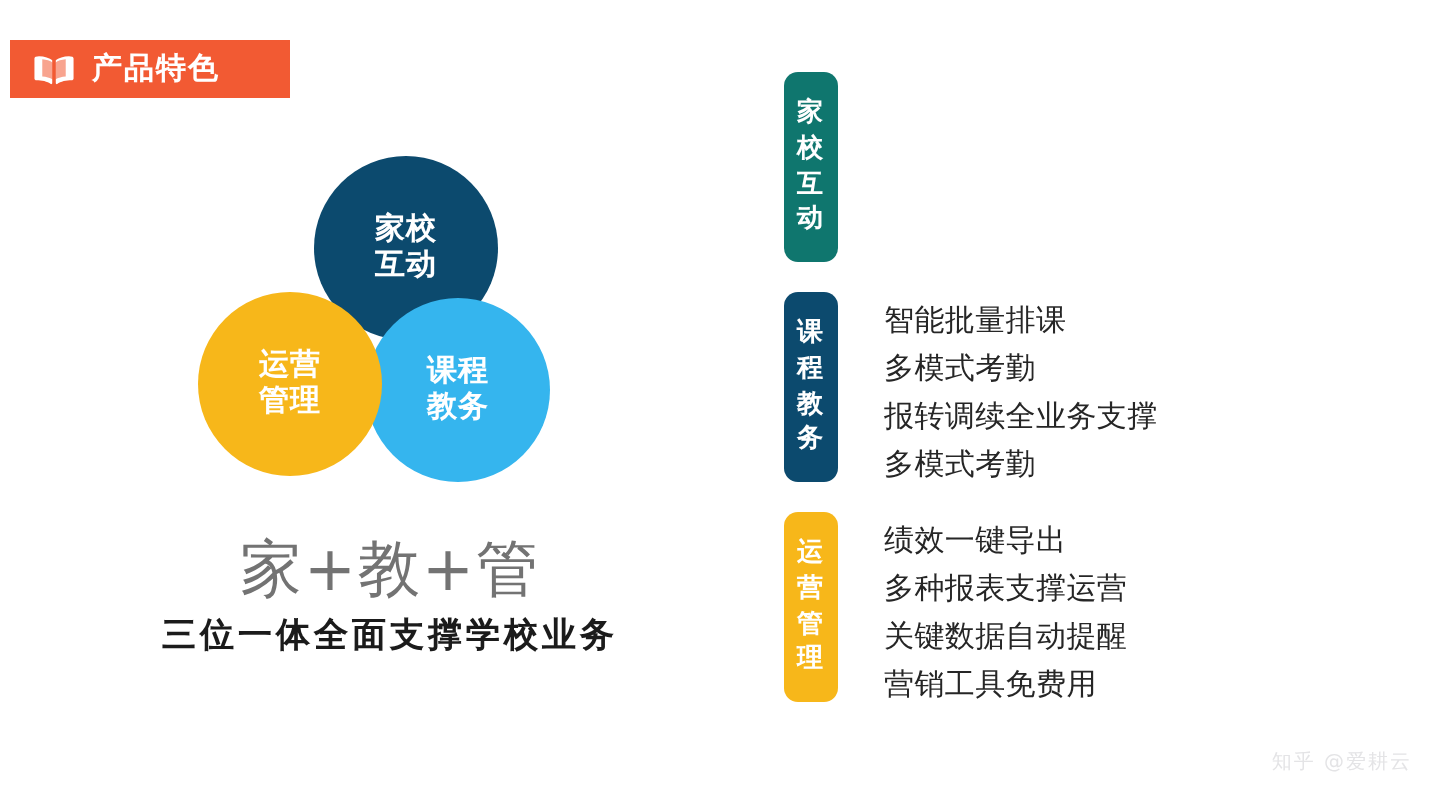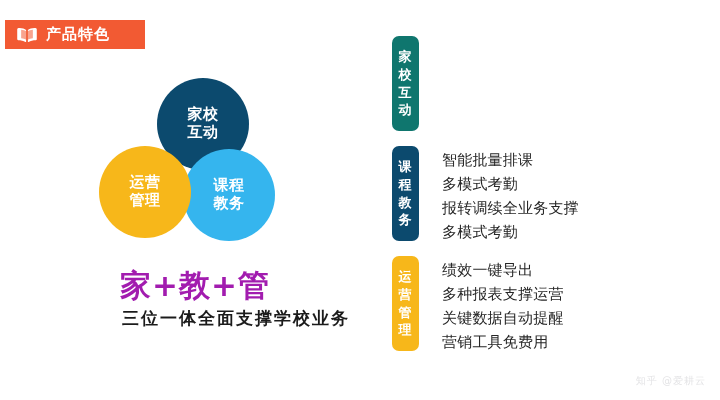--- a/index.html
+++ b/index.html
@@ -98,37 +98,36 @@
   }
 
   
   #venn-title {
     position: absolute;
     left: 0px;
     top: 268px;
     width: 390px;
     text-align: center;
     font-size: 31px;
-    font-weight: bold;
-    color: #a21caf;
+    font-weight: normal;
+    color: #737373;
     letter-spacing: 1px;
     line-height: 1.1;
   }
   #venn-subtitle {
     position: absolute;
     left: 0px;
     top: 308px;
     width: 390px;
     text-align: center;
     font-size: 17px;
     font-weight: bold;
     color: #1b1b1b;
     letter-spacing: 2px;
     line-height: 1.2;
-    padding-left: 41px;
   }
 
   
   #feature-panel {
     position: absolute;
     left: 392px;
     top: 36px;
     width: 320px;
   }
   .feature-group {

